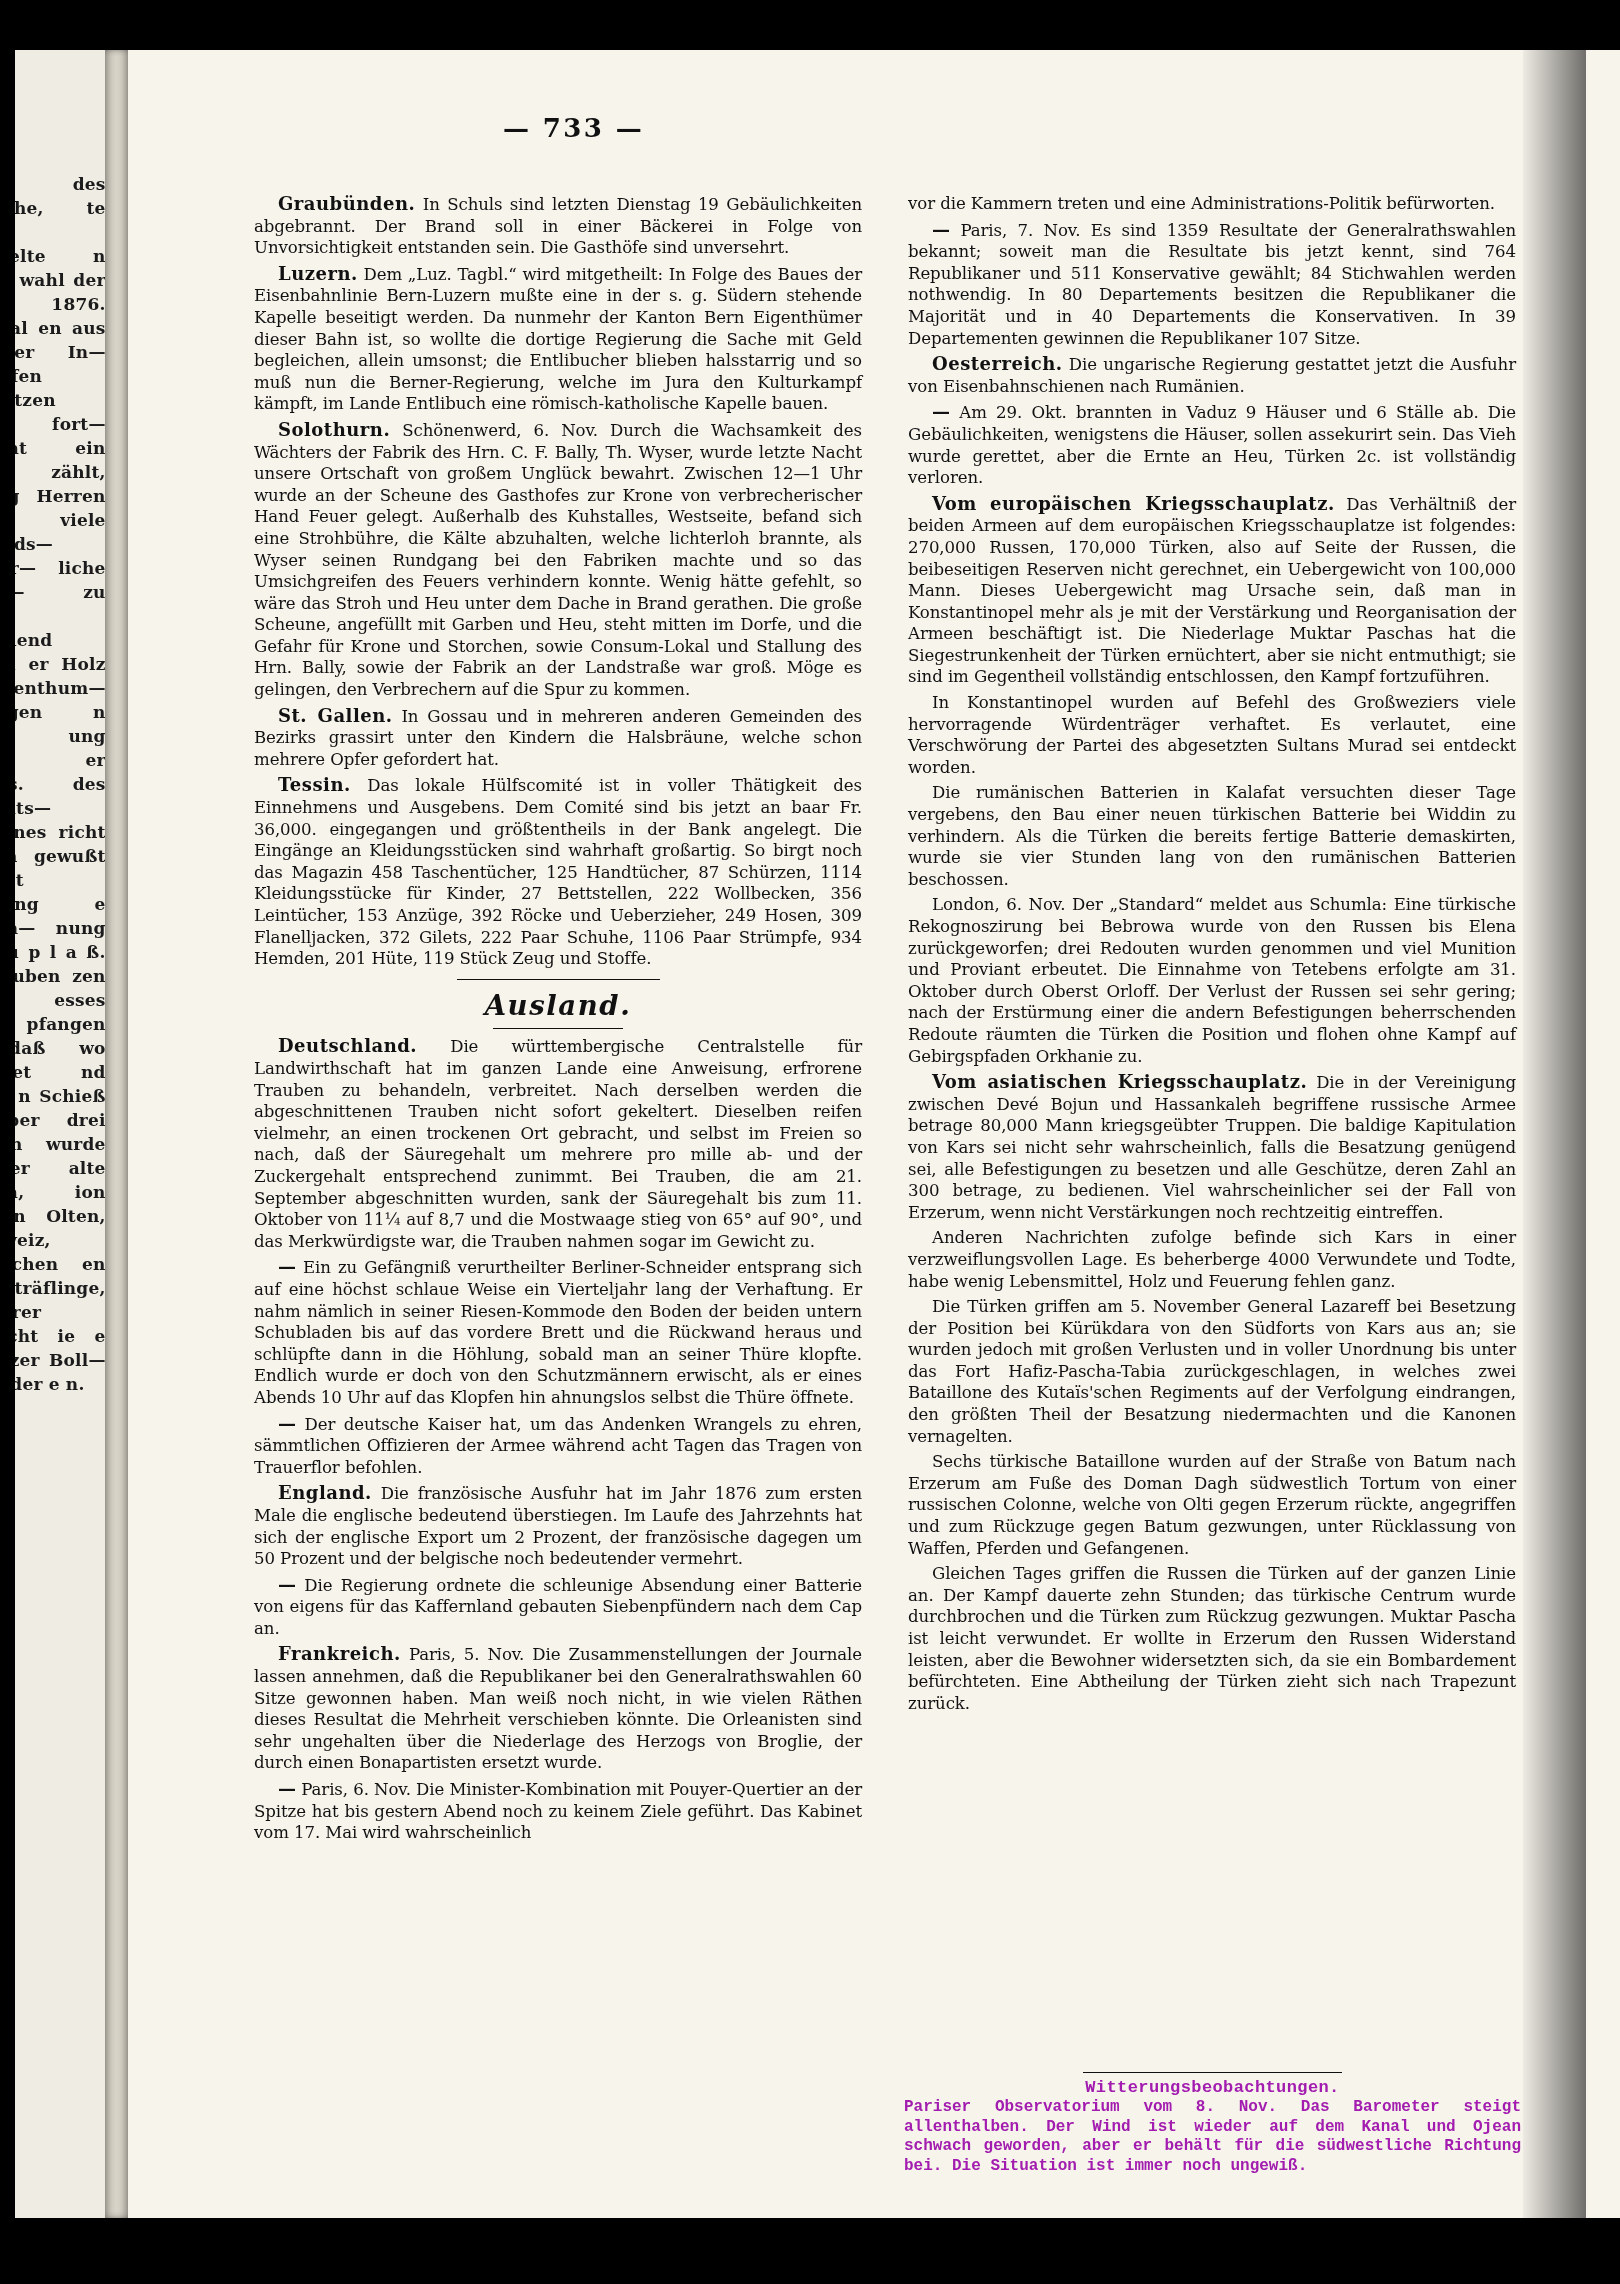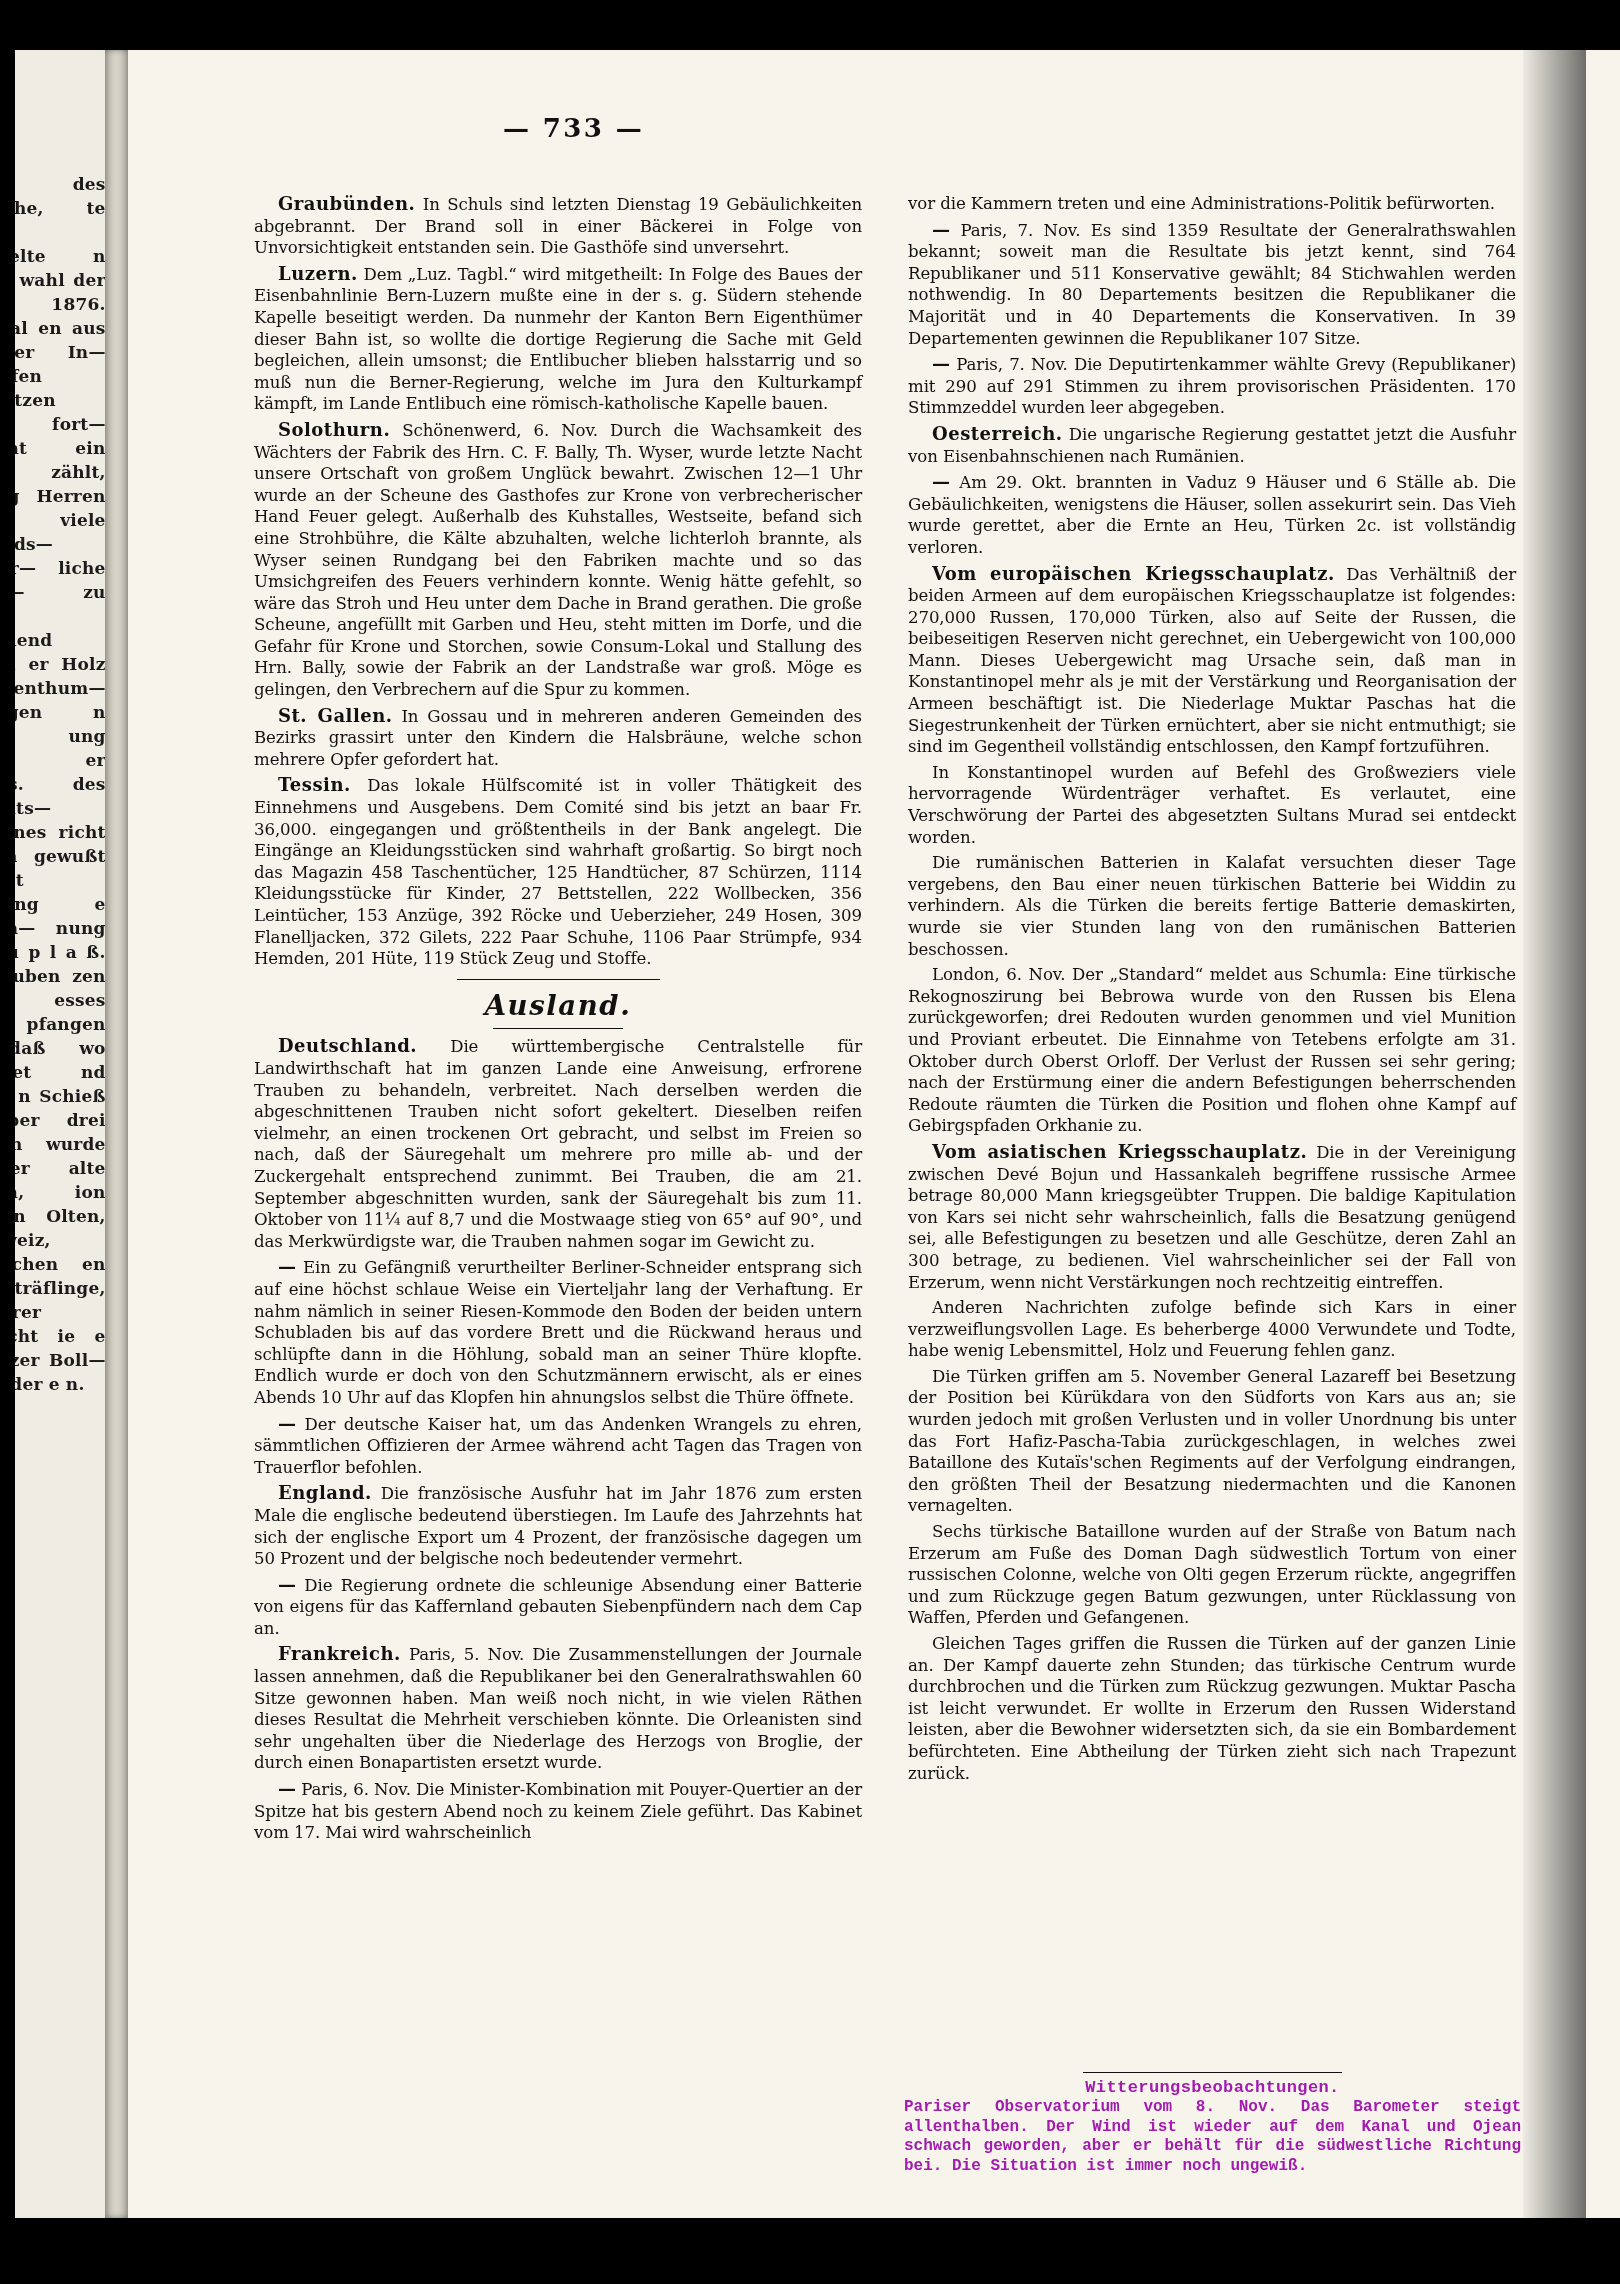--- a/index.html
+++ b/index.html
@@ -243,21 +243,21 @@
 
       <p>
         <span class="lead dash">—</span><span> Ein zu Gefängniß verurtheilter Berliner-Schneider entsprang sich auf eine höchst schlaue Weise ein Vierteljahr lang der Verhaftung. Er nahm nämlich in seiner Riesen-Kommode den Boden der beiden untern Schubladen bis auf das vordere Brett und die Rückwand heraus und schlüpfte dann in die Höhlung, sobald man an seiner Thüre klopfte. Endlich wurde er doch von den Schutzmännern erwischt, als er eines Abends 10 Uhr auf das Klopfen hin ahnungslos selbst die Thüre öffnete.</span>
       </p>
 
       <p>
         <span class="lead dash">—</span><span> Der deutsche Kaiser hat, um das Andenken Wrangels zu ehren, sämmtlichen Offizieren der Armee während acht Tagen das Tragen von Trauerflor befohlen.</span>
       </p>
 
       <p>
-        <span class="lead">England.</span><span> Die französische Ausfuhr hat im Jahr 1876 zum ersten Male die englische bedeutend überstiegen. Im Laufe des Jahrzehnts hat sich der englische Export um 4 Prozent, der französische dagegen um 50 Prozent und der belgische noch bedeutender vermehrt.</span>
+        <span class="lead">England.</span><span> Die französische Ausfuhr hat im Jahr 1876 zum ersten Male die englische bedeutend überstiegen. Im Laufe des Jahrzehnts hat sich der englische Export um 2 Prozent, der französische dagegen um 50 Prozent und der belgische noch bedeutender vermehrt.</span>
       </p>
 
       <p>
         <span class="lead dash">—</span><span> Die Regierung ordnete die schleunige Absendung einer Batterie von eigens für das Kaffernland gebauten Siebenpfündern nach dem Cap an.</span>
       </p>
 
       <p>
         <span class="lead">Frankreich.</span><span> Paris, 5. Nov. Die Zusammenstellungen der Journale lassen annehmen, daß die Republikaner bei den Generalrathswahlen 60 Sitze gewonnen haben. Man weiß noch nicht, in wie vielen Räthen dieses Resultat die Mehrheit verschieben könnte. Die Orleanisten sind sehr ungehalten über die Niederlage des Herzogs von Broglie, der durch einen Bonapartisten ersetzt wurde.</span>
       </p>
 
@@ -270,23 +270,20 @@
     <div class="column" id="col-right">
 
       <p class="noindent">
         <span>vor die Kammern treten und eine Administrations-Politik befürworten.</span>
       </p>
 
       <p>
         <span class="lead dash">—</span><span> Paris, 7. Nov. Es sind 1359 Resultate der Generalrathswahlen bekannt; soweit man die Resultate bis jetzt kennt, sind 764 Republikaner und 511 Konservative gewählt; 84 Stichwahlen werden nothwendig. In 80 Departements besitzen die Republikaner die Majorität und in 40 Departements die Konservativen. In 39 Departementen gewinnen die Republikaner 107 Sitze.</span>
       </p>
 
-      <p>
-        <span class="lead dash">—</span><span> Paris, 7. Nov. Die Deputirtenkammer wählte Grevy (Republikaner) mit 290 auf 291 Stimmen zu ihrem provisorischen Präsidenten. 170 Stimmzeddel wurden leer abgegeben.</span>
-      </p>
 
       <p>
         <span class="lead">Oesterreich.</span><span> Die ungarische Regierung gestattet jetzt die Ausfuhr von Eisenbahnschienen nach Rumänien.</span>
       </p>
 
       <p>
         <span class="lead dash">—</span><span> Am 29. Okt. brannten in Vaduz 9 Häuser und 6 Ställe ab. Die Gebäulichkeiten, wenigstens die Häuser, sollen assekurirt sein. Das Vieh wurde gerettet, aber die Ernte an Heu, Türken 2c. ist vollständig verloren.</span>
       </p>
 
       <p>

